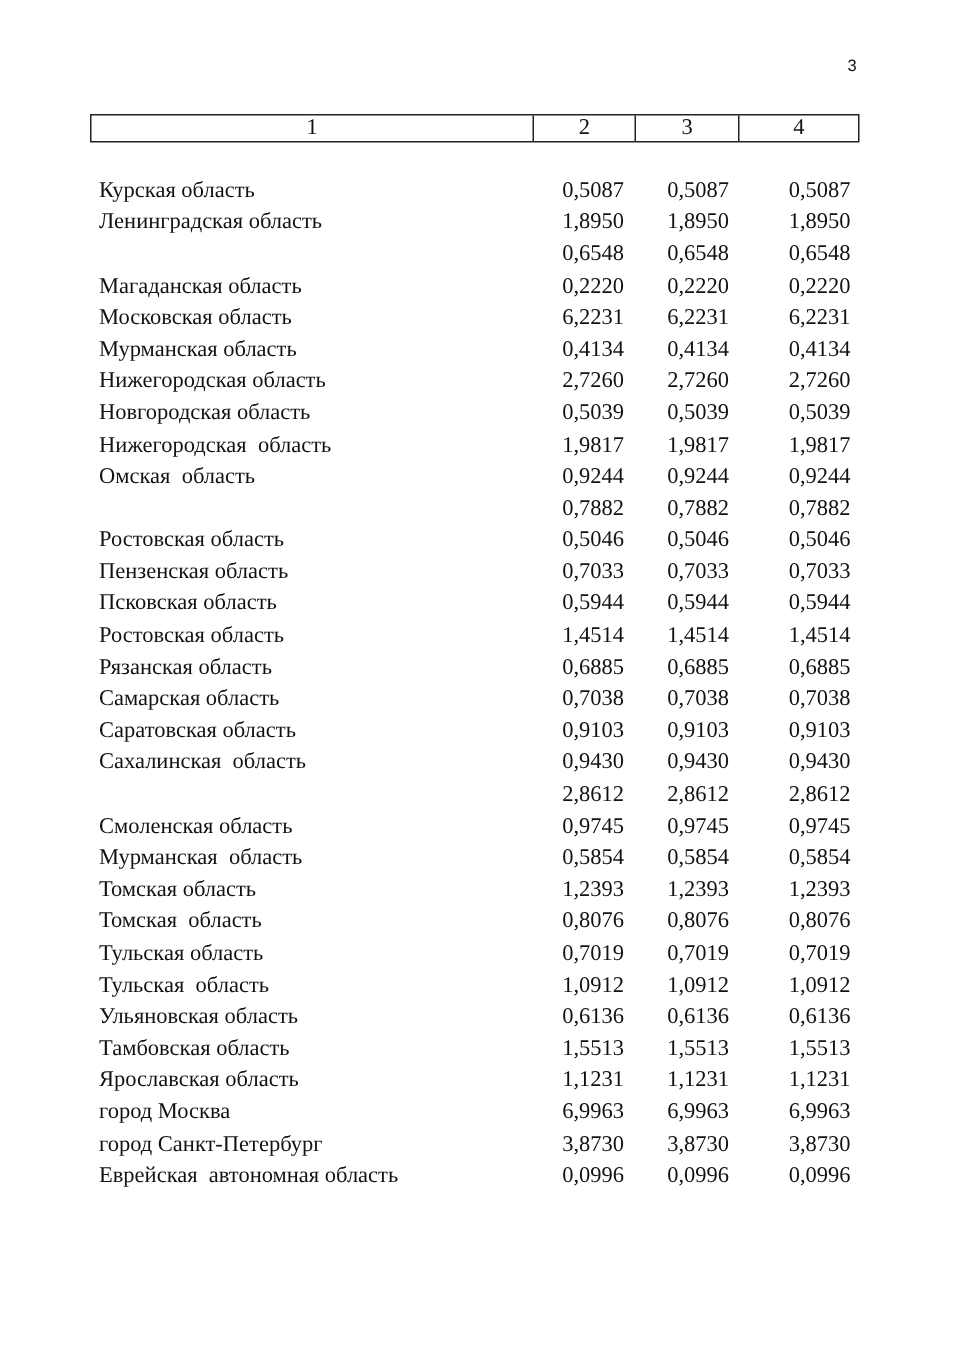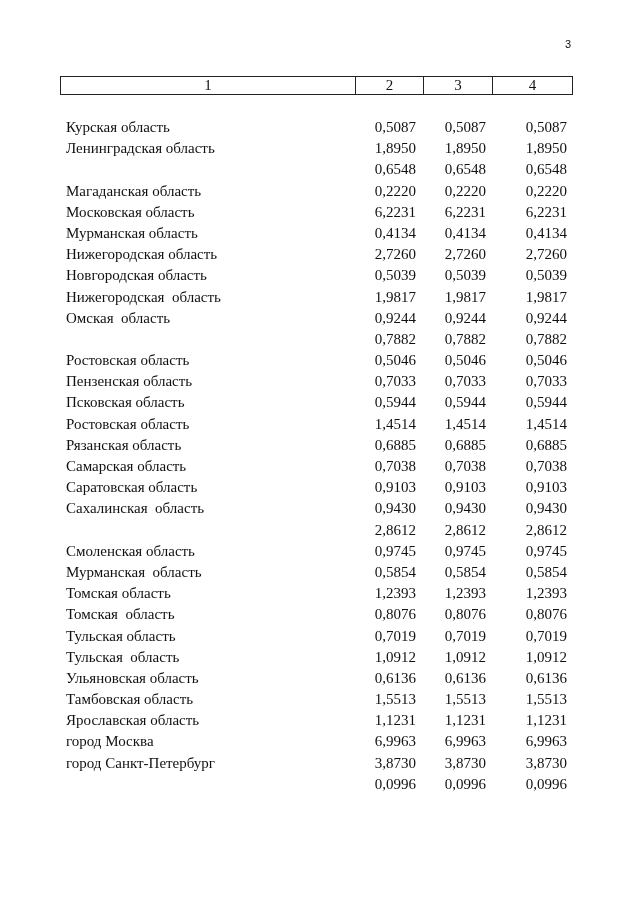--- a/index.html
+++ b/index.html
@@ -263,17 +263,18 @@
       <span class="val v2">6,9963</span>
       <span class="val v3">6,9963</span>
     </div>
     <div class="row">
       <span class="name">город Санкт-Петербург</span>
       <span class="val v1">3,8730</span>
       <span class="val v2">3,8730</span>
       <span class="val v3">3,8730</span>
     </div>
     <div class="row">
+      <span class="name">Еврейская  автономная область</span>
       <span class="val v1">0,0996</span>
       <span class="val v2">0,0996</span>
       <span class="val v3">0,0996</span>
     </div>
   </div>
 
 </body></html>

